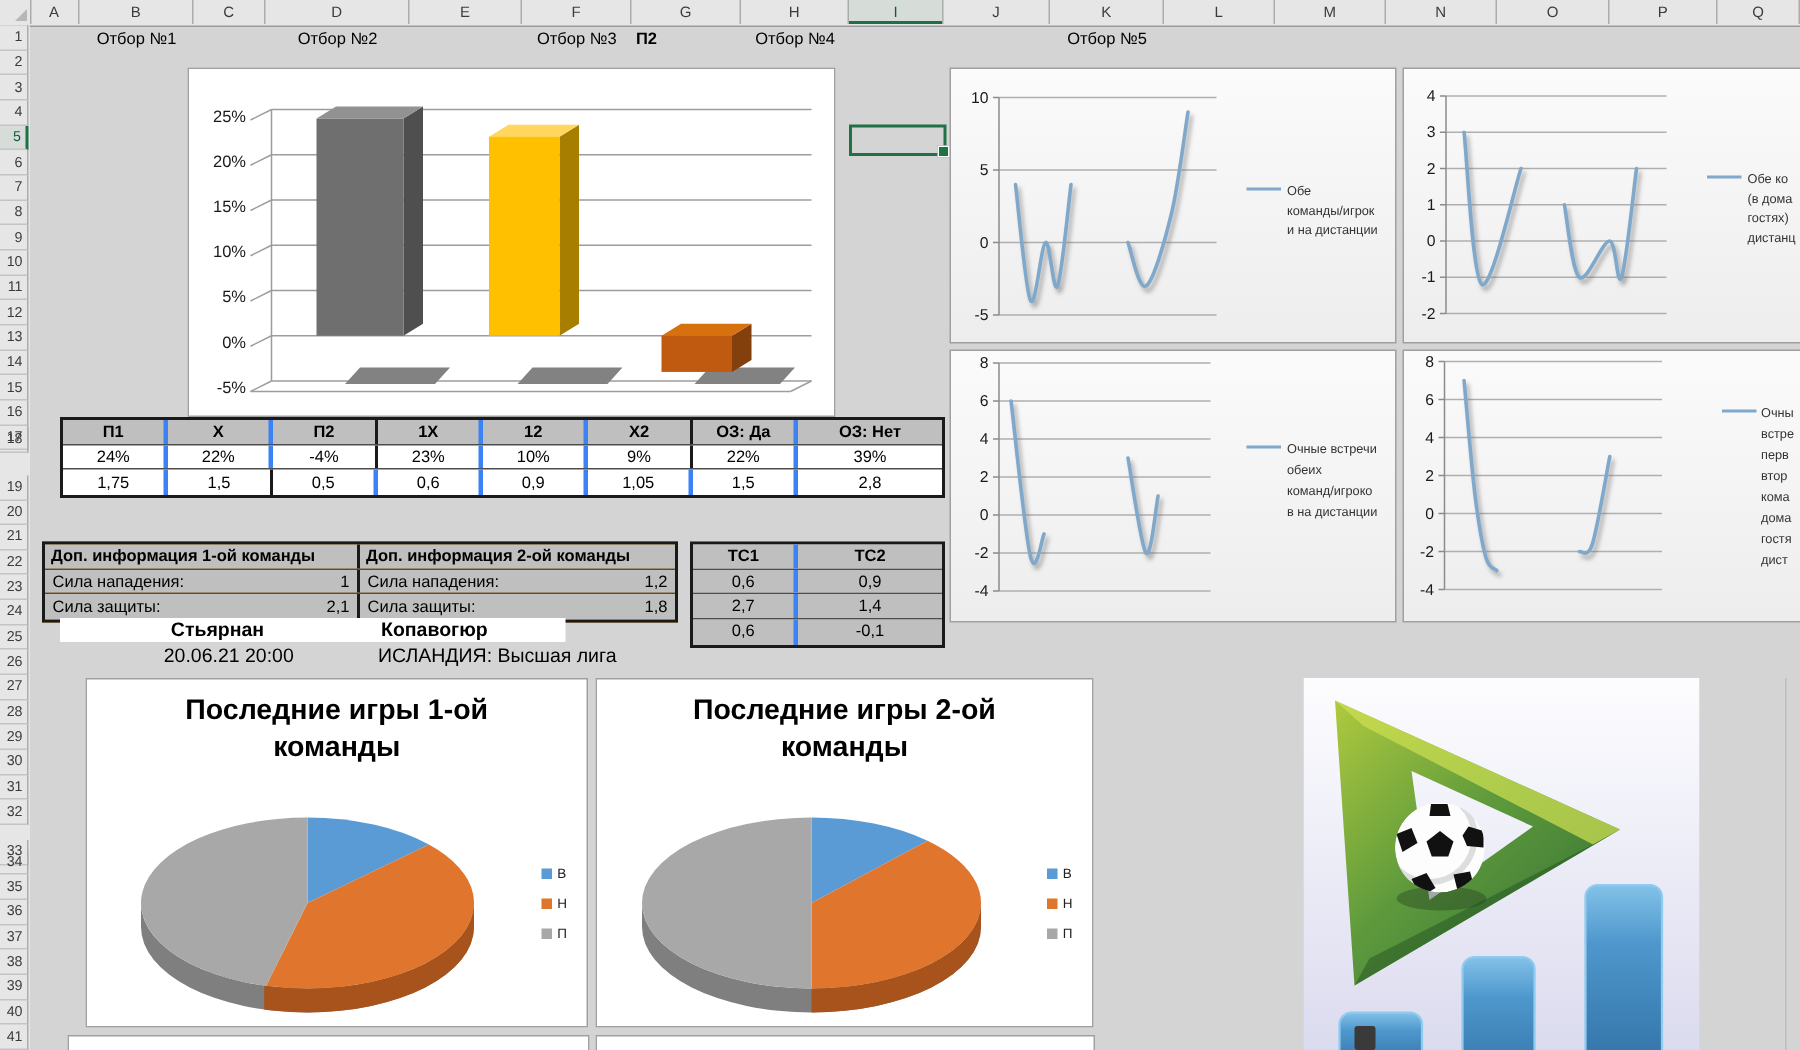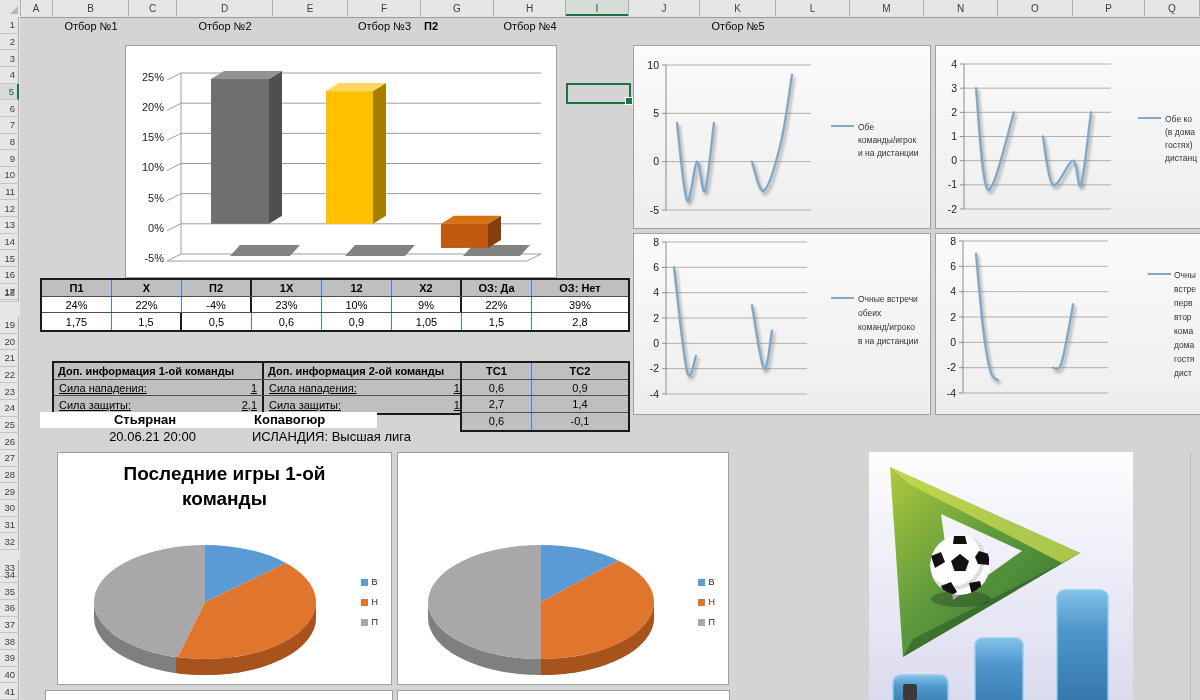--- a/index.html
+++ b/index.html
@@ -23,27 +23,27 @@
   
   .panel{position:absolute;background:#fff;border:1px solid #A0A0A0;box-sizing:border-box;}
   .lcp{background:linear-gradient(180deg,#FBFBFB,#EDEDED);}
   svg text.tick{font:10.5px "Liberation Sans",sans-serif;fill:#1a1a1a;}
   svg text.leg{font:8.5px "Liberation Sans",sans-serif;fill:#333;}
   svg text.btick{font:11px "Liberation Sans",sans-serif;fill:#1a1a1a;}
   
   .xtable{position:absolute;border:2px solid #1a1a1a;box-sizing:border-box;background:#fff;z-index:2;}
   .trow{display:flex;height:16.7px;border-bottom:1px solid #4d4d4d;box-sizing:border-box;}
   .trow:last-child{border-bottom:none;}
-  .tcell{flex:0 0 70px;border-right:1px solid #3b82f6;display:flex;align-items:center;
+  .tcell{flex:0 0 70px;border-right:3px solid #3b82f6;display:flex;align-items:center;
     justify-content:center;font-size:11px;box-sizing:border-box;overflow:hidden;}
   .tcell:last-child{flex:1 1 auto;border-right:none;}
   .gb{border-right:2px solid #1a1a1a;}
   .th .tcell{background:#BFBFBF;font-weight:bold;}
   .w210{flex:0 0 210px;}
-  .lv{justify-content:space-between;padding:0 5px;background:#BFBFBF;text-decoration:underline;}
+  .lv{justify-content:space-between;padding:0 5px;background:#BFBFBF;}
   .graycell{background:#BFBFBF;}
   .teamcell{position:absolute;height:16.6px;background:#fff;display:flex;align-items:center;
     font-weight:bold;font-size:13px;z-index:2;}
   .daterow{position:absolute;height:16.6px;display:flex;align-items:center;
     font-weight:normal;font-size:13px;z-index:2;}
   
   .pie-title{position:absolute;top:8px;left:8%;width:84%;text-align:center;font-weight:bold;
     font-size:19px;line-height:25px;}
   .pleg{position:absolute;display:flex;flex-direction:column;gap:10px;font-size:9px;color:#222;}
   .pleg-item{display:flex;align-items:center;}
@@ -300,21 +300,21 @@
     <div class="tcell gb">1,5</div>
     <div class="tcell">0,5</div>
     <div class="tcell">0,6</div>
     <div class="tcell">0,9</div>
     <div class="tcell">1,05</div>
     <div class="tcell">1,5</div>
     <div class="tcell">2,8</div>
   </div>
 </div>
 
-<div class="xtable" id="info-table" style="left:52px;top:361px;width:424px;background:#a16207;">
+<div class="xtable" id="info-table" style="left:28px;top:361px;width:424px;background:#a16207;">
   <div class="trow">
     <div class="tcell w210 gb graycell" style="justify-content:flex-start;padding-left:4px;font-weight:bold;">Доп. информация 1-ой команды</div>
     <div class="tcell w210 graycell" style="justify-content:flex-start;padding-left:4px;font-weight:bold;">Доп. информация 2-ой команды</div>
   </div>
   <div class="trow">
     <div class="tcell w210 gb lv">
         <span>Сила нападения:</span>
         <span>1</span>
       </div>
     <div class="tcell w210 lv">
@@ -379,20 +379,21 @@
       <clipPath id="pie1-clip">
         <rect x="118.14" y="144" width="222" height="93"></rect>
       </clipPath>
       <path d="M36,149 A111,57 0 0 0 258,149 L258,165 A111,57 0 0 1 36,165 Z" fill="#A8531B" clip-path="url(#pie1-clip)"></path>
       <path d="M147,149 L147,92 A111,57 0 0 1 227.9155176437767,109.98081496206476 Z" fill="#5B9BD5"></path>
       <path d="M147,149 L227.9155176437767,109.98081496206476 A111,57 0 0 1 119.39542252470109,204.20924018433197 Z" fill="#E0752E"></path>
       <path d="M147,149 L119.39542252470109,204.20924018433197 A111,57 0 0 1 146.99999999999997,92 Z" fill="#A8A8A8"></path>
     </svg>
   </div>
 <div class="panel" id="pie2" style="left:397px;top:452px;width:332px;height:233px;">
+  <div class="pie-title">Последние игры 2-ой команды</div>
   <div class="pleg" style="right:13px;top:124px;">
     <div class="pleg-item">
         <i class="pleg-swatch" style="background: rgb(91, 155, 213);"></i>
         <span>В</span>
       </div>
     <div class="pleg-item">
         <i class="pleg-swatch" style="background: rgb(224, 117, 46);"></i>
         <span>Н</span>
       </div>
     <div class="pleg-item">

